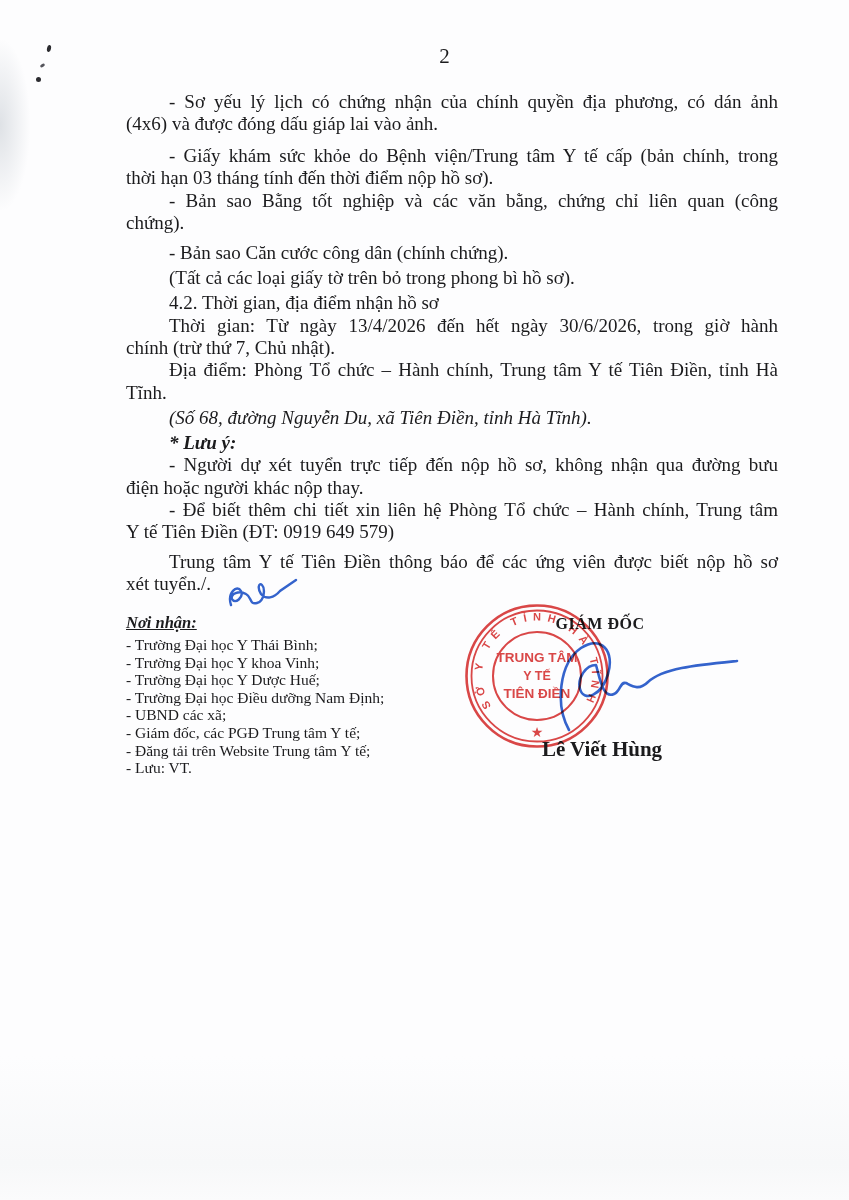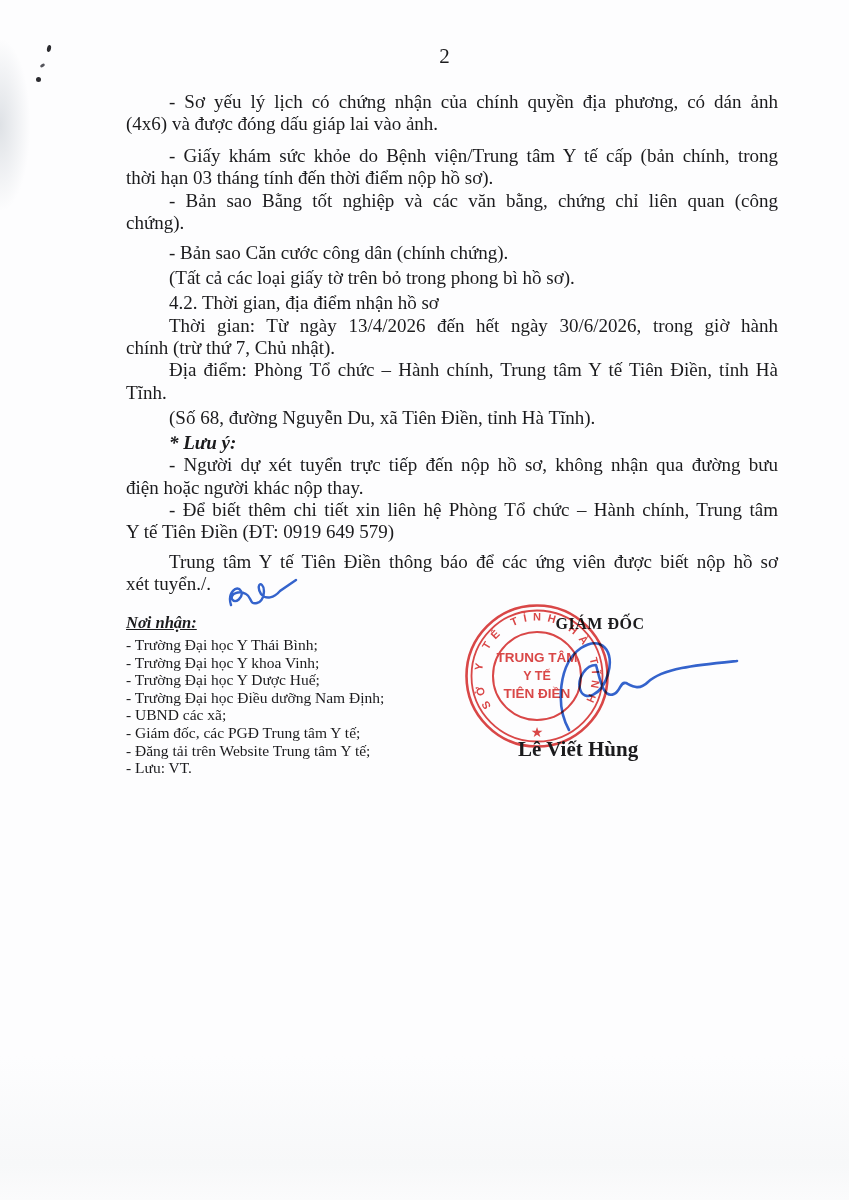--- a/index.html
+++ b/index.html
@@ -13,30 +13,30 @@
     background:radial-gradient(ellipse at left,rgba(185,192,200,.45),rgba(255,255,255,0) 72%);}
   .speck{position:absolute;background:#2c2c30;border-radius:50%;}
   .s1{left:47px;top:45px;width:4px;height:7px;transform:rotate(12deg);}
   .s2{left:40px;top:64px;width:5px;height:3px;transform:rotate(-30deg);background:#55555c;}
   .s3{left:36px;top:77px;width:5px;height:5px;}
   .pagenum{position:absolute;left:20px;top:44px;width:849px;text-align:center;font-size:21px;}
   .body{position:absolute;left:126px;top:91px;width:652px;font-size:19px;}
   .bl{line-height:22.4px;min-height:22.4px;}
   .ind{text-indent:43px;}
   .just{text-align:justify;text-align-last:justify;}
-  .it{}
+  .it{font-style:italic;}
   .bi{font-style:italic;font-weight:700;}
   .mt2{margin-top:2px;}.mt3{margin-top:3px;}.mt7{margin-top:7px;}
   .mt8{margin-top:8px;}.mt9{margin-top:9px;}
   .recipients{position:absolute;left:126px;top:613px;width:320px;}
   .recipients .label{font-weight:700;font-style:italic;font-size:16.5px;line-height:20px;margin-bottom:3px;text-decoration:underline;}
   .recipients .item{font-size:15.5px;line-height:17.6px;}
   .sig-title{position:absolute;left:530px;top:615px;width:140px;text-align:center;
     font-weight:700;font-size:16px;letter-spacing:.5px;}
-  .sig-name{position:absolute;left:518px;top:737px;width:168px;
+  .sig-name{position:absolute;left:518px;top:737px;width:168px;text-align:center;
     font-weight:700;font-size:21px;}
   .stamp{position:absolute;left:462px;top:601px;width:150px;height:150px;
     mix-blend-mode:multiply;opacity:.95;}
   .stamp text,.stamp textPath{font-family:"Liberation Sans","DejaVu Sans",sans-serif;}
   .sig-ink{position:absolute;left:551px;top:637px;width:192px;height:100px;mix-blend-mode:multiply;}
   .scribble{position:absolute;left:221px;top:575px;width:80px;height:38px;mix-blend-mode:multiply;}
 </style>
 </head>
 <body>
 

